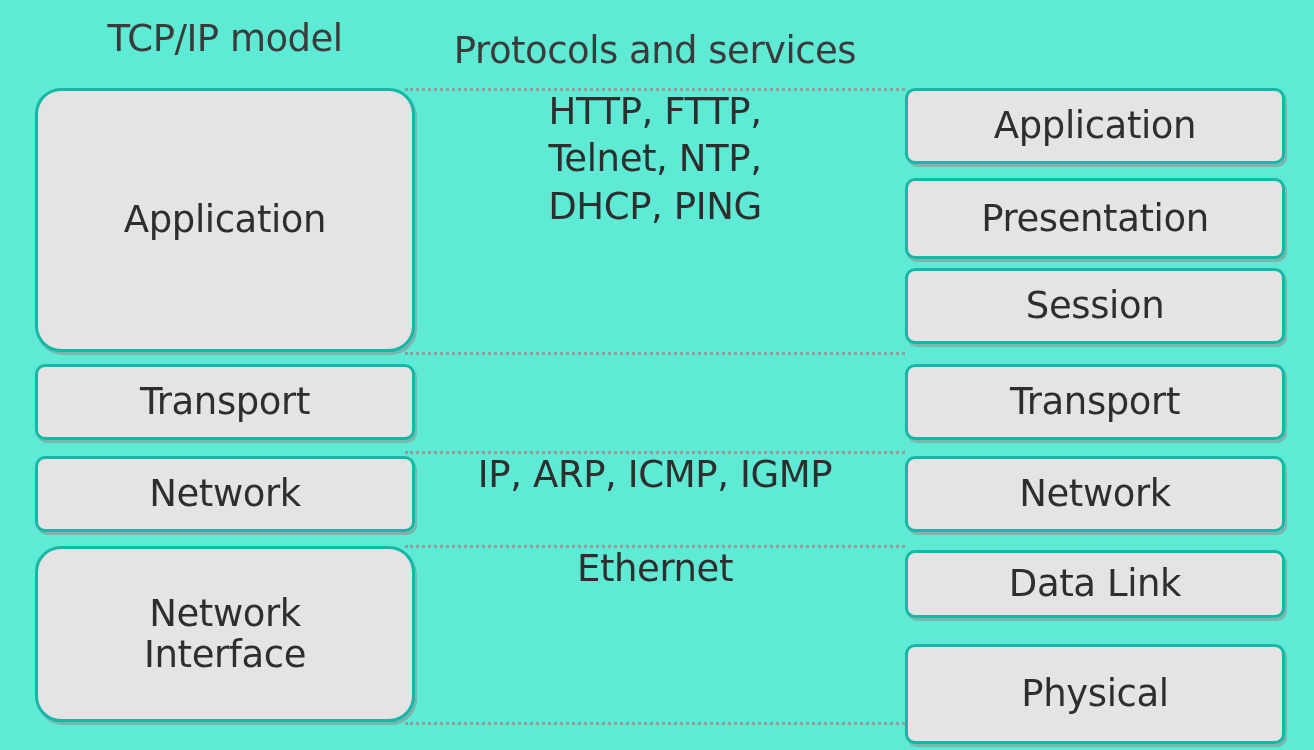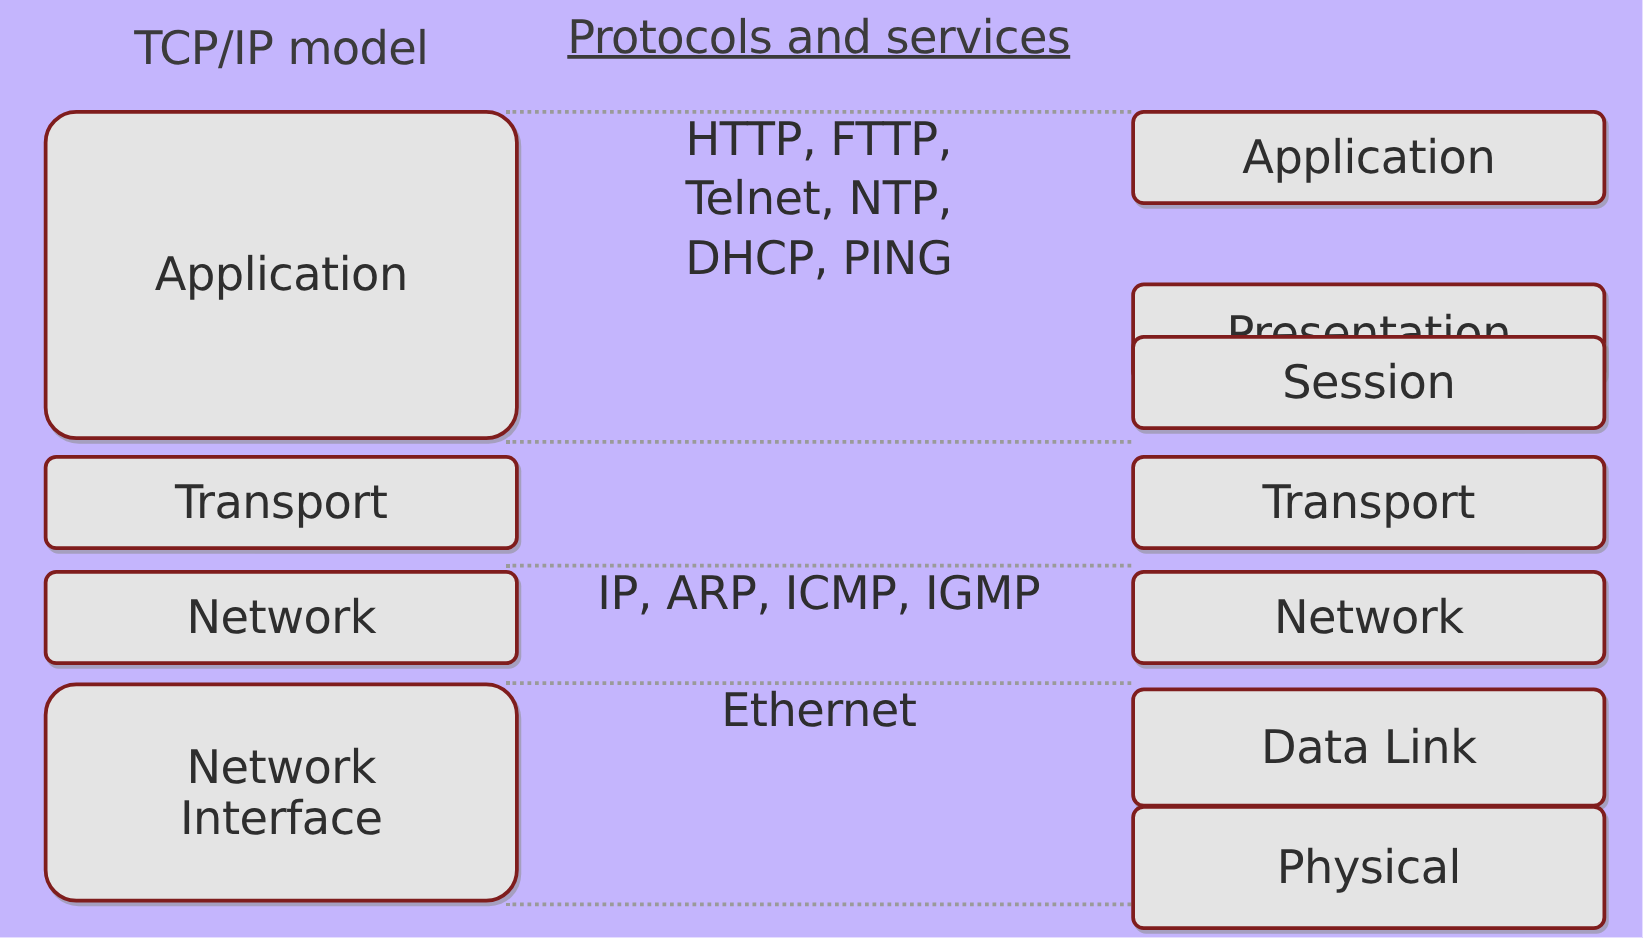--- a/index.html
+++ b/index.html
@@ -8,44 +8,44 @@
     padding: 0;
     background: #ffffff;
   }
   body {
     font-family: "DejaVu Sans", "Liberation Sans", sans-serif;
   }
   #diagram {
     position: relative;
     width: 1314px;
     height: 750px;
-    background: #c4b5fd;
+    background: #5eead4;
     overflow: hidden;
   }
 
   
   .col-header {
     position: absolute;
     text-align: center;
     font-size: 37px;
     color: #3b3b3b;
     letter-spacing: -0.5px;
     white-space: nowrap;
     line-height: 1;
   }
   #hdr-tcpip { left: 35px;  top: 20px; width: 380px; }
-  #hdr-proto { left: 405px; top: 11px; width: 500px; text-decoration: underline; }
+  #hdr-proto { left: 405px; top: 32px; width: 500px; }
   #hdr-osi   { left: 905px; top: 20px; width: 380px; }
 
   
   .layer-box {
     position: absolute;
     box-sizing: border-box;
     background: #e4e4e4;
-    border: 3px solid #7f1d1d;
+    border: 3px solid #14b8a6;
     border-radius: 10px;
     box-shadow: 2px 3px 0 rgba(140,140,140,0.55);
     display: flex;
     align-items: center;
     justify-content: center;
     text-align: center;
     color: #2e2e2e;
     font-size: 37px;
     line-height: 1.12;
     letter-spacing: -0.4px;
@@ -118,32 +118,32 @@
   <div class="proto-cell" style="top:451px; height:94px;">
     <span>IP, ARP, ICMP, IGMP</span>
   </div>
   <div class="proto-cell" style="top:545px; height:177px;">
     <span>Ethernet</span>
   </div>
 
   <div class="layer-box col-right" style="top:88px; height:76px;">
     <span>Application</span>
   </div>
-  <div class="layer-box col-right" style="top:178px; height:81px;margin-top:48px;">
+  <div class="layer-box col-right" style="top:178px; height:81px;">
     <span>Presentation</span>
   </div>
   <div class="layer-box col-right" style="top:268px; height:76px;">
     <span>Session</span>
   </div>
   <div class="layer-box col-right" style="top:364px; height:76px;">
     <span>Transport</span>
   </div>
   <div class="layer-box col-right" style="top:456px; height:76px;">
     <span>Network</span>
   </div>
-  <div class="layer-box col-right" style="top:550px; height:96px;">
+  <div class="layer-box col-right" style="top:550px; height:68px;">
     <span>Data Link</span>
   </div>
   <div class="layer-box col-right" style="top:644px; height:100px;">
     <span>Physical</span>
   </div>
 
 </div>
 
 </body></html>

